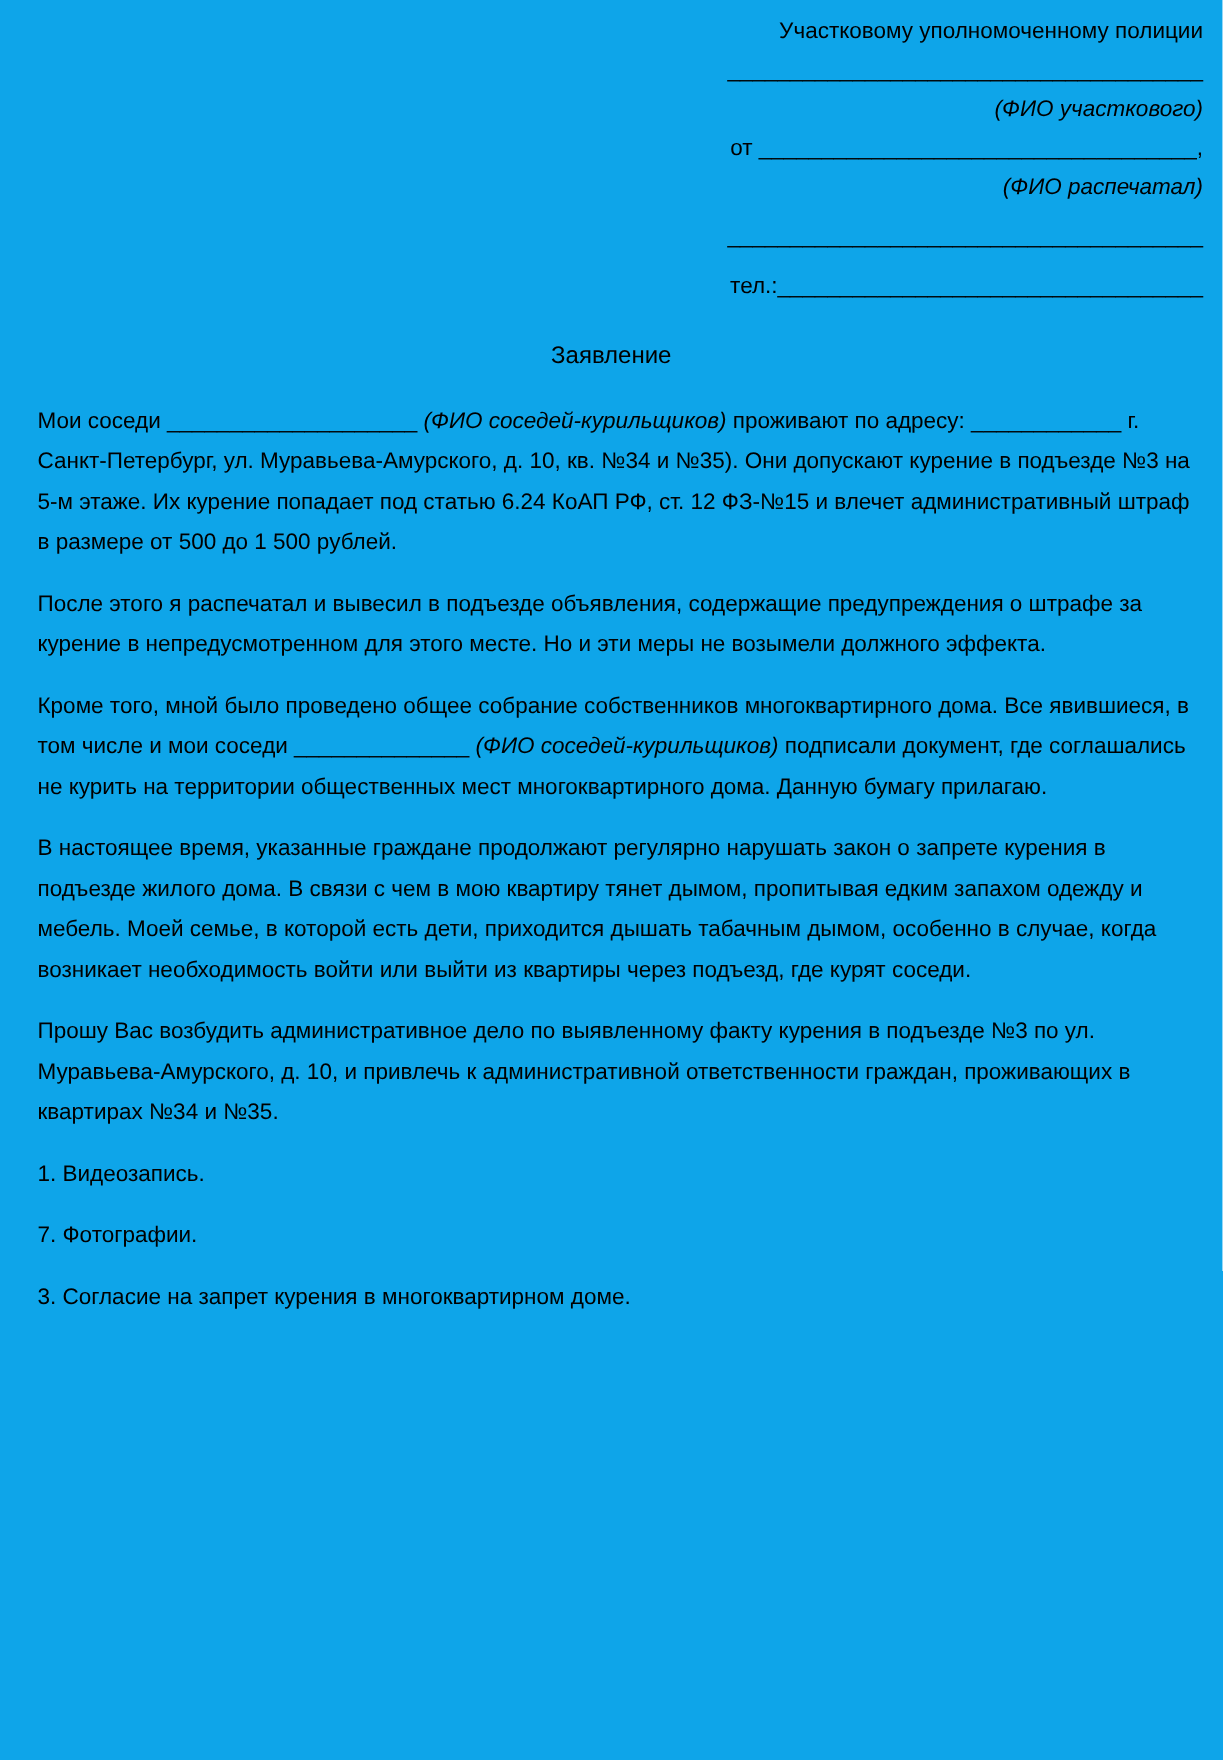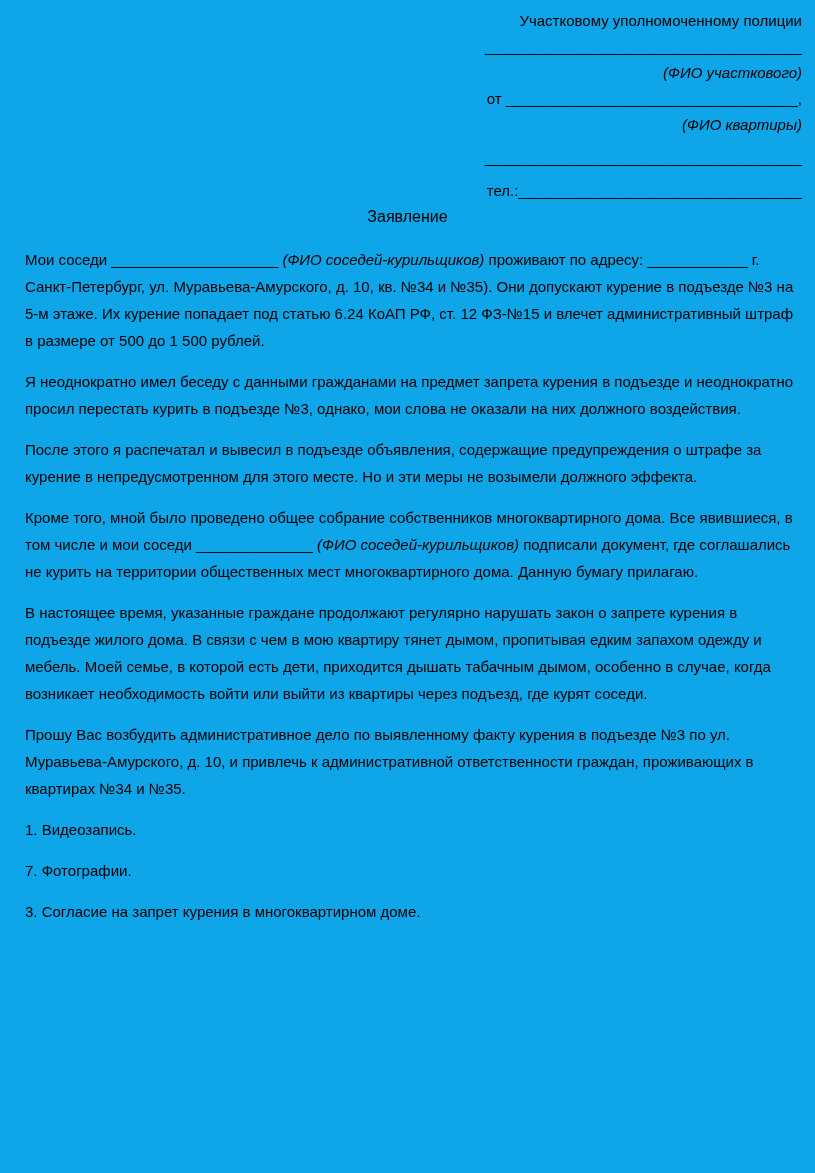--- a/index.html
+++ b/index.html
@@ -21,20 +21,21 @@
     text-align: right;
     font-size: 15px;
     line-height: 26px;
     white-space: nowrap;
   }
   .header-line { display: block; }
   .hint { font-style: italic; }
   .gap-before { margin-top: 7px; }
   
   .doc-title {
+    margin-top: 21px;
     text-align: center;
     font-size: 16px;
     line-height: 26px;
   }
   
   .doc-body {
     margin: 16px 20px 0 25px;
     font-size: 15px;
     line-height: 27px;
   }
@@ -54,30 +55,29 @@
 </head>
 <body>
 
 <div class="page">
 
   <div class="header-block">
     <span class="header-line">Участковому уполномоченному полиции</span>
     <span class="header-line">______________________________________</span>
     <span class="header-line hint">(ФИО участкового)</span>
     <span class="header-line">от ___________________________________,</span>
-    <span class="header-line hint">(ФИО квартиры)</span>
+    <span class="header-line hint">(ФИО распечатал)</span>
     <span class="header-line gap-before">______________________________________</span>
     <span class="header-line gap-before">тел.:__________________________________</span>
   </div>
 
   <div class="doc-title">Заявление</div>
 
   <div class="doc-body">
     <p><span>Мои соседи ____________________ </span><span class="italic">(ФИО соседей-курильщиков)</span><span> проживают по адресу: ____________  г. Санкт-Петербург, ул. Муравьева-Амурского, д. 10, кв. №34 и №35). Они допускают курение в подъезде №3 на 5-м этаже. Их курение попадает под статью 6.24 КоАП РФ, ст. 12 ФЗ-№15 и влечет административный штраф в размере от 500 до 1 500 рублей.</span></p>
-    <p><span>Я неоднократно имел беседу с данными гражданами на предмет запрета курения в подъезде и неоднократно просил перестать курить в подъезде №3, однако, мои слова не оказали на них должного воздействия.</span></p>
     <p><span>После этого я распечатал и вывесил в подъезде объявления, содержащие предупреждения о штрафе за курение в непредусмотренном для этого месте. Но и эти меры не возымели должного эффекта.</span></p>
     <p><span>Кроме того, мной было проведено общее собрание собственников многоквартирного дома. Все явившиеся, в том числе и мои соседи ______________ </span><span class="italic">(ФИО соседей-курильщиков)</span><span> подписали документ, где соглашались не курить на территории общественных мест многоквартирного дома. Данную бумагу прилагаю.</span></p>
     <p><span>В настоящее время, указанные граждане продолжают регулярно нарушать закон о запрете курения в подъезде жилого дома. В связи с чем в мою квартиру тянет дымом, пропитывая едким запахом одежду и мебель. Моей семье, в которой есть дети, приходится дышать табачным дымом, особенно в случае, когда возникает необходимость войти или выйти из квартиры через подъезд, где курят соседи.</span></p>
     <p><span>Прошу Вас возбудить административное дело по выявленному факту курения в подъезде №3 по ул. Муравьева-Амурского, д. 10, и привлечь к административной ответственности граждан, проживающих в квартирах №34 и №35.</span></p>
 
     <p>1. Видеозапись.</p>
     <p>7. Фотографии.</p>
     <p>3. Согласие на запрет курения в многоквартирном доме.</p>
 
   </div>

